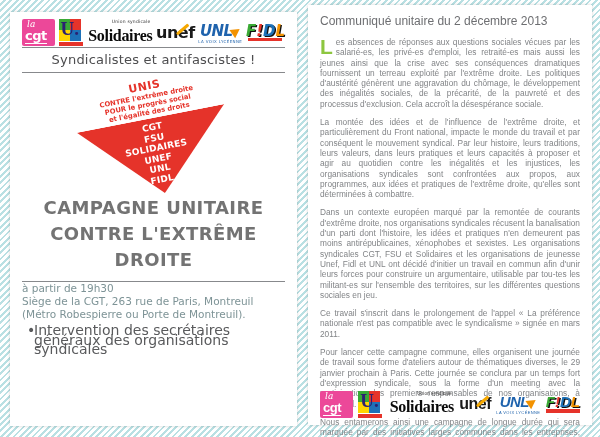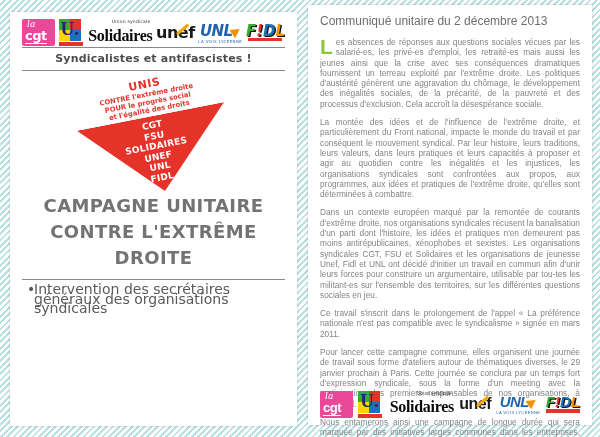--- a/index.html
+++ b/index.html
@@ -37,21 +37,21 @@
   .unl-txt { font-size:15px; font-weight:bold; font-style:italic; color:#1f63ad; letter-spacing:-.5px; }
   .unl-flame { display:inline-block; width:0; height:0; border-left:5px solid transparent; border-right:5px solid transparent; border-bottom:9px solid #f39200; transform:rotate(55deg); margin-left:-2px; }
   .unl-tag { display:block; font-size:4px; color:#1f63ad; letter-spacing:.4px; margin-top:-1px; }
   .logo-fidl { text-align:center; }
   .fidl-letters { font-size:15px; font-weight:bold; text-shadow:1.4px 1.4px 0 #111; letter-spacing:0px; font-style:italic;text-align:right; }
   .fidl-letters .c1{color:#3aaa35;} .fidl-letters .c2{color:#e6332a;}
   .fidl-letters .c3{color:#1d71b8;} .fidl-letters .c4{color:#f39200;}
   .fidl-banner { display:block; width:34px; height:3.5px; background:#e6332a; margin:0 auto; transform:translateY(-2px); }
 
   
-  .banner { text-align:center; font-size:11px; color:#4d4d4f; padding:4px 0 5px; letter-spacing:.2px;font-weight:bold; }
+  .banner { text-align:center; font-size:13px; color:#4d4d4f; padding:4px 0 5px; letter-spacing:.2px; }
   .unity { height:112px; text-align:center; margin-top:4px; }
   .unity-inner { display:inline-block; transform:rotate(-11deg); margin-top:2px; }
   .unity-title { color:#e5332a; font-weight:bold; font-size:11px; letter-spacing:.5px; }
   .unity-line { color:#e5332a; font-size:6.8px; line-height:8px; font-weight:bold; }
   .triangle { width:150px; height:76px; margin:2px auto 0; background:#e5332a; clip-path:polygon(0 0,100% 0,50% 100%); padding-top:4px; }
   .tri-org { color:#fff; font-weight:bold; font-size:9px; line-height:10.6px; letter-spacing:.2px; }
   .headline { text-align:center; margin:6px 0 8px; }
   .headline div { font-size:18px; line-height:26px; font-weight:bold; color:#737373; letter-spacing:.4px; }
   .meeting-title { text-align:center; font-size:11px; font-weight:bold; color:#414042; margin:6px 0 8px; letter-spacing:.3px; }
   .venue-block { color:#7d9396; font-size:10.5px; line-height:13px; margin-bottom:5px; }
@@ -126,20 +126,22 @@
     </div>
 
     <div class="headline">
       <div>CAMPAGNE UNITAIRE</div>
       <div>CONTRE L'EXTRÊME DROITE</div>
     </div>
 
     <div class="rule"></div>
 
     <div class="venue-block">
+      <div>à partir de 19h30</div>
+      <div>Siège de la CGT, 263 rue de Paris, Montreuil (Métro Robespierre ou Porte de Montreuil).</div>
     </div>
 
     <ul class="bullets">
       <li>Intervention des secrétaires généraux des organisations syndicales</li>
     </ul>
 
   </div>
 
   <div class="page page-right">
     <div class="comm-heading">Communiqué unitaire du 2 décembre 2013</div>

